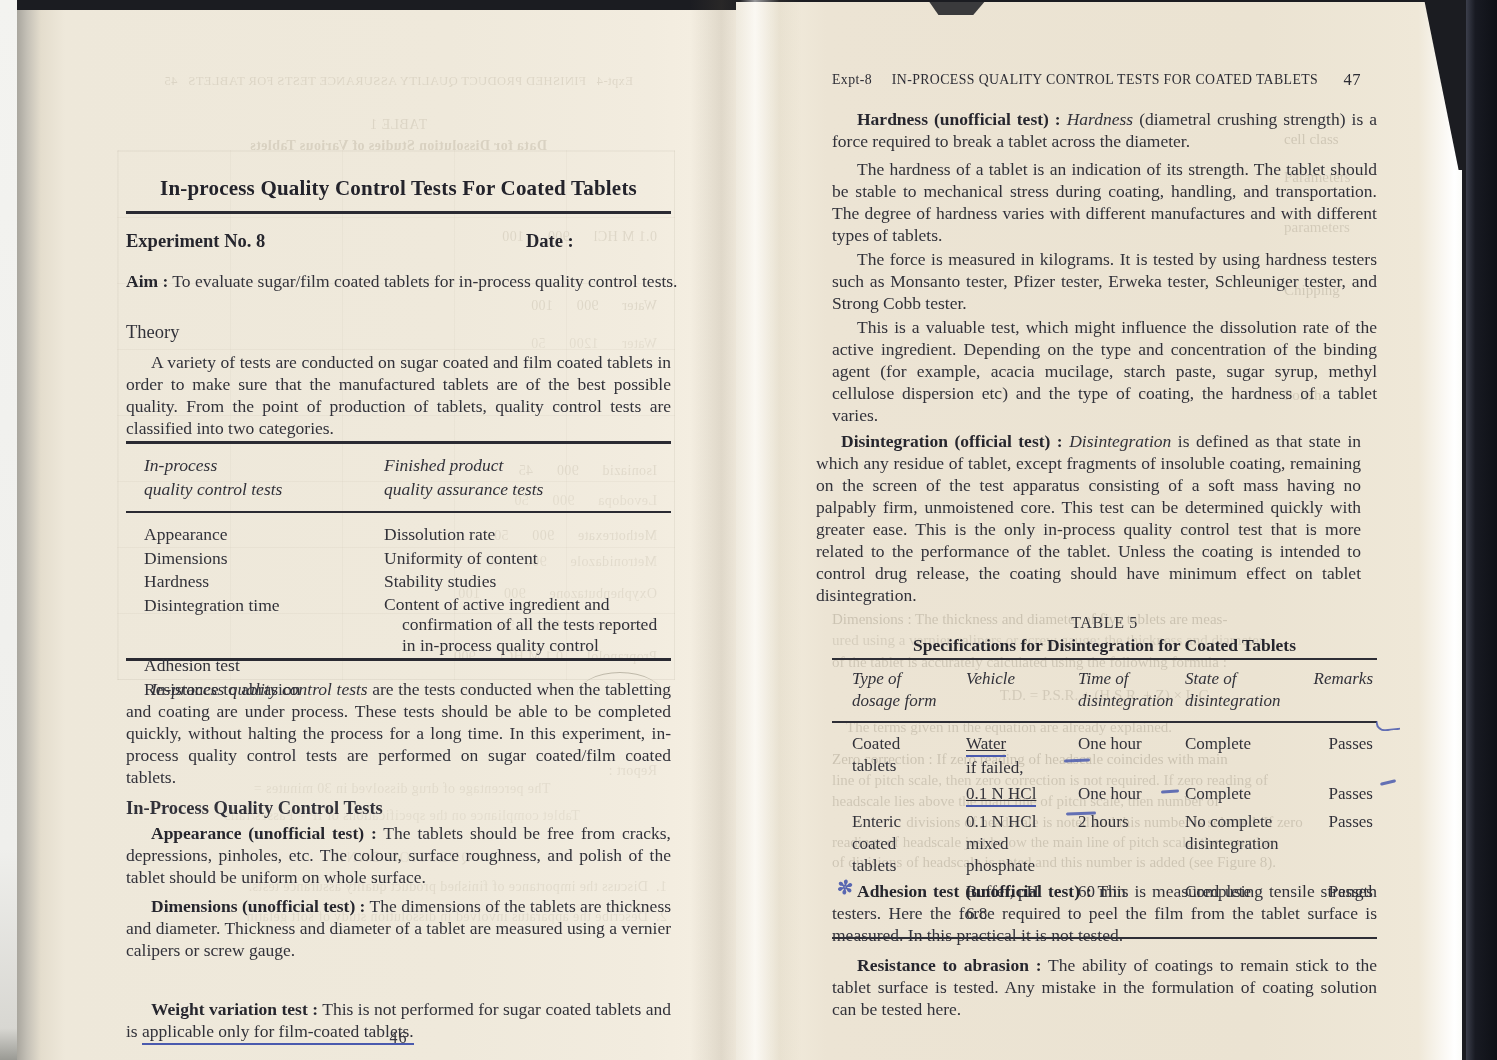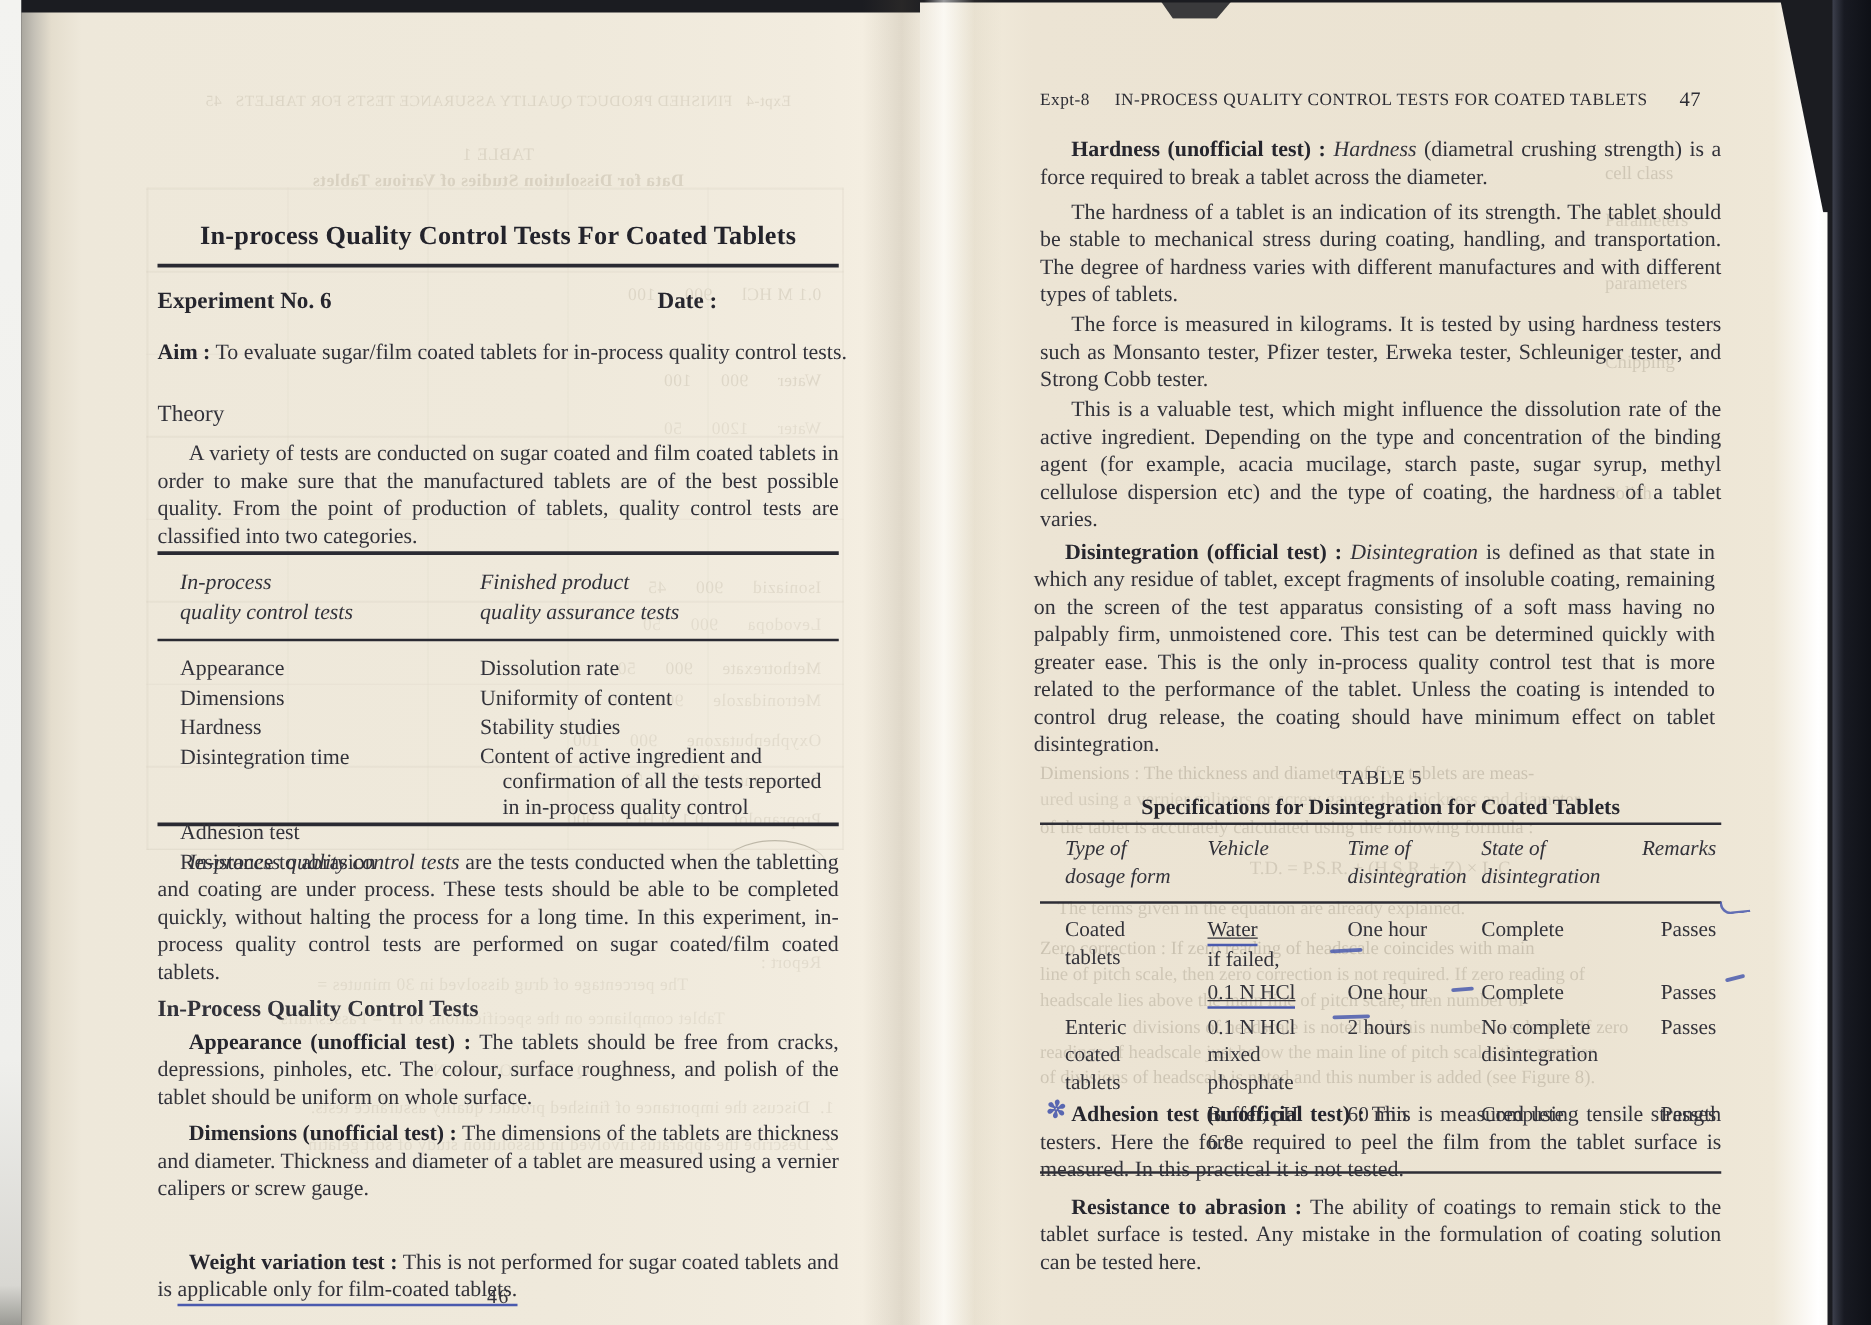--- a/index.html
+++ b/index.html
@@ -62,21 +62,21 @@
   .lp-pagenum{left:109px;top:1019px;width:545px;text-align:center;font-size:16px;letter-spacing:1px;}
 
   
   .rp-header{left:96px;top:70px;width:545px;font-size:13.8px;letter-spacing:.4px;color:#2c2c34;}
   .rp-header .expt{margin-right:16px;}
   .rp-pagenum{position:absolute;right:16px;top:-2px;font-size:16.5px;letter-spacing:.5px;}
   .rp-p1{left:96px;top:106px;width:545px;}
   .rp-p2{left:96px;top:156px;width:545px;}
   .rp-p3{left:96px;top:246px;width:545px;}
   .rp-p4{left:96px;top:314px;width:545px;}
-  .rp-p5{left:91px;top:428px;width:545px;}
+  .rp-p5{left:80px;top:428px;width:545px;}
   .rp-t5cap{left:96px;top:612px;width:545px;text-align:center;font-size:16px;letter-spacing:.6px;}
   .rp-t5title{left:96px;top:633px;width:545px;text-align:center;font-size:17.5px;font-weight:bold;color:#26262e;}
   .rpt{left:96px;top:656px;width:545px;border-top:2.5px solid #2e2e36;border-bottom:2.5px solid #2e2e36;box-sizing:border-box;font-size:17px;}
   .rpt-row{display:grid;grid-template-columns:114px 112px 107px 124px 1fr;column-gap:0;}
   .rpt-head{padding:8px 0 9px;border-bottom:2px solid #2e2e36;font-style:italic;line-height:23px;}
   .rpt-body{padding:10px 0 12px;line-height:22px;}
   .rpt-body .rpt-row{margin-bottom:4px;}
   .rem{text-align:right;padding-right:4px;}
   .cell div{line-height:22px;margin-left:20px;}
   .pw{display:inline-block;border-bottom:2px solid var(--pen);padding-bottom:0;text-decoration:underline;}
@@ -124,21 +124,21 @@
     <div class="bl mir" style="left:130px;top:771px;width:510px;text-align:center;opacity:.18;">The percentage of drug dissolved in 30 minutes =</div>
     <div class="bl mir" style="left:130px;top:798px;width:510px;text-align:center;opacity:.16;">Tablet compliance on the specifications of IP = Passes/fails</div>
     <div class="bl mir" style="left:130px;top:840px;width:510px;text-align:center;letter-spacing:2px;opacity:.18;">QUESTION BANK</div>
     <div class="bl mir" style="left:110px;top:869px;width:540px;opacity:.2;">1.  Discuss the importance of finished product quality assurance tests.</div>
     <div class="bl mir" style="left:110px;top:899px;width:540px;opacity:.18;">2.  Describe the apparatus involved in dissolution study of soft gelatin</div>
     <div class="curl"></div>
 
     <div class="abs lp-title">In-process Quality Control Tests For Coated Tablets</div>
     <div class="abs lp-rule"></div>
     <div class="abs lp-exp">
-      <span>Experiment No. 6</span>
+      <span>Experiment No. 8</span>
       <span class="lp-date">Date :</span>
     </div>
     <div class="abs lp-aim body-txt hang" style="line-height:26px;">
       <b>Aim :</b>
       <span>To evaluate sugar/film coated tablets for in-process quality control tests.</span>
     </div>
     <div class="abs lp-theory-h">Theory</div>
     <div class="abs lp-theory body-txt ind">A variety of tests are conducted on sugar coated and film coated tablets in order to make sure that the manufactured tablets are of the best possible quality.  From the point of production of tablets, quality control tests are classified into two categories.</div>
 
     <div class="abs lp-table">

